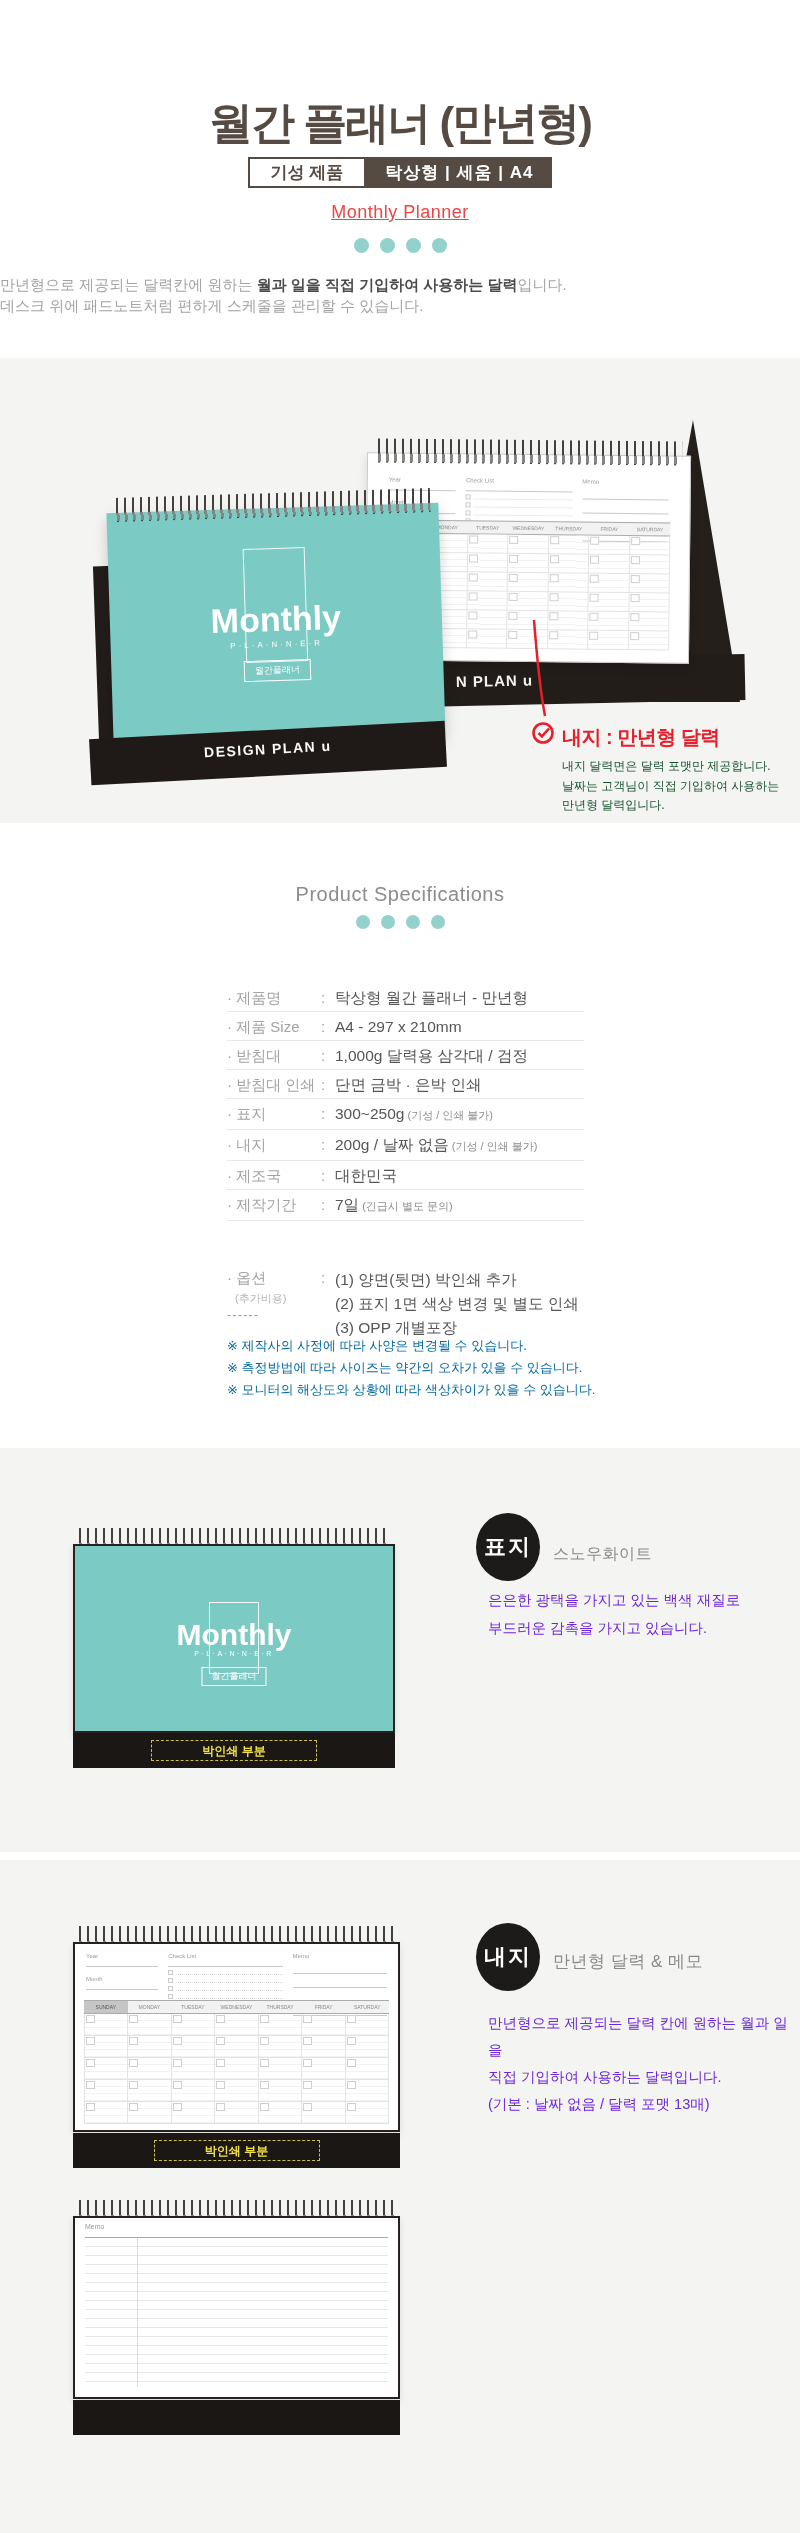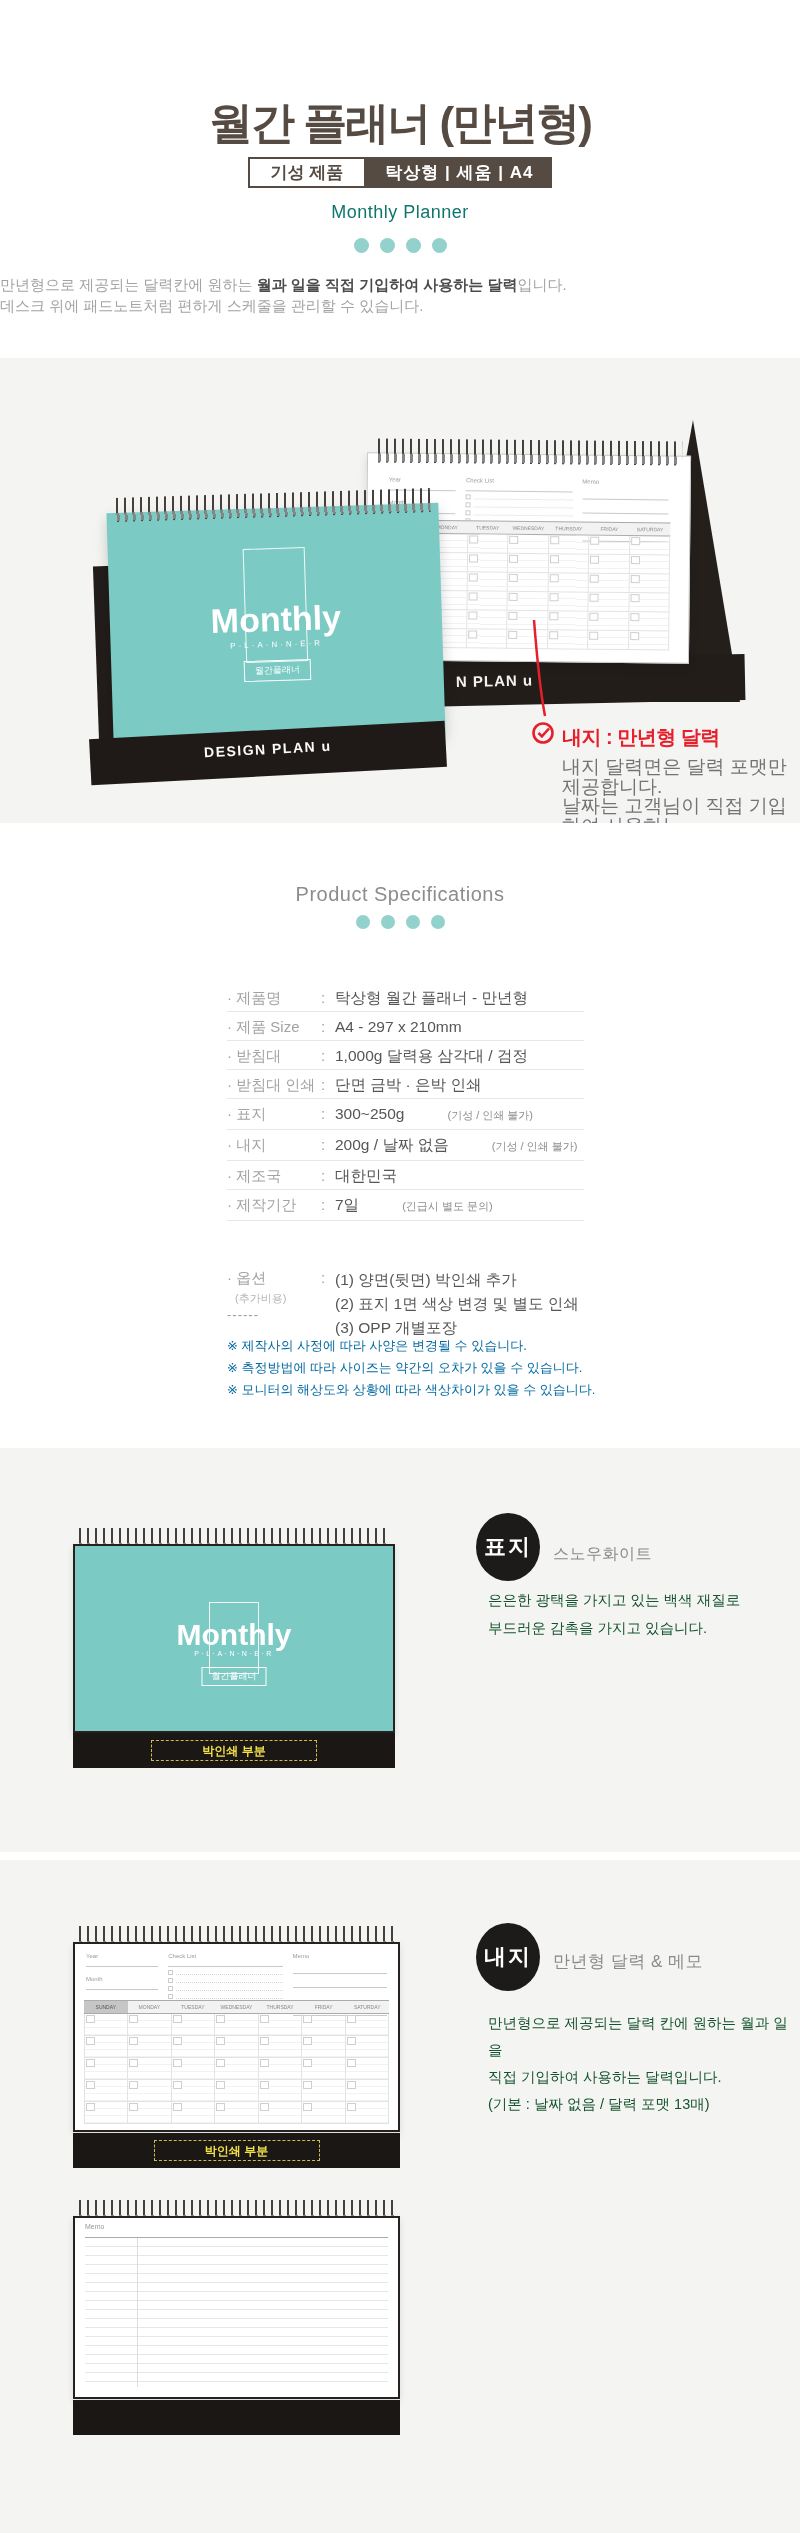--- a/index.html
+++ b/index.html
@@ -6,21 +6,21 @@
   body{width:800px;font-family:"Liberation Sans","DejaVu Sans",sans-serif;-webkit-font-smoothing:antialiased;}
   .stage{position:relative;width:800px;height:2533px;overflow:hidden;background:#fff;}
   .sec{position:absolute;left:0;width:800px;}
   .gray{background:#f4f4f3;}
 
   
   .title{position:absolute;top:86px;left:0;width:800px;text-align:center;font-size:44px;font-weight:800;letter-spacing:-2px;color:#564b43;}
   .badges{position:absolute;top:149px;left:0;width:800px;display:flex;justify-content:center;}
   .badge-l{border:2px solid #564b43;background:#fff;color:#564b43;font-size:17px;font-weight:bold;line-height:27px;height:27px;padding:0 21px;}
   .badge-r{background:#564b43;color:#fff;font-size:17px;font-weight:bold;line-height:31px;height:31px;padding:0 19px;letter-spacing:1px;}
-  .subtitle{position:absolute;top:194px;left:0;width:800px;text-align:center;font-size:18px;color:#0f766e;letter-spacing:.5px;}
+  .subtitle{position:absolute;top:194px;left:0;width:800px;text-align:center;font-size:18px;color:#ef4444;letter-spacing:.5px;text-decoration:underline;}
   .dots{position:absolute;left:0;width:800px;display:flex;justify-content:center;gap:11px;}
   .dot{width:15px;height:15px;border-radius:50%;background:#93d1cc;}
   .intro{position:absolute;top:266px;left:0;width:712px;text-align:left;font-size:15px;line-height:21px;color:#a3a3a3;}
   .intro b{color:#4b4b4b;font-weight:bold;}
 
   
   .hero{top:358px;height:465px;}
   .stand-right{position:absolute;left:642px;top:62px;width:98px;height:282px;background:#251f1c;clip-path:polygon(52% 0,100% 100%,0 100%);}
   .back-base{position:absolute;left:370px;top:300px;width:375px;height:46px;background:#231d1a;transform:rotate(-1.2deg);}
   .back-base span{position:absolute;left:86px;top:13px;color:#f2f2f2;font-size:15px;font-weight:bold;letter-spacing:1px;}
@@ -35,55 +35,55 @@
   .logo-title{position:absolute;left:0;width:100%;text-align:center;color:#fff;font-weight:bold;}
   .logo-sub{position:absolute;left:0;width:100%;text-align:center;color:#fff;}
   .logo-tag{position:absolute;left:50%;transform:translateX(-50%);border:1px solid #fff;color:#fff;text-align:center;}
   .hero .logo-outline{top:40px;width:60px;height:112px;}
   .hero .logo-title{top:92px;font-size:34px;}
   .hero .logo-sub{top:132px;font-size:8px;letter-spacing:3px;}
   .hero .logo-tag{top:152px;font-size:9px;padding:3px 10px;}
   .red-overlay{position:absolute;inset:0;pointer-events:none;}
   .callout-title{position:absolute;left:562px;top:366px;font-size:20px;font-weight:800;color:#e71f2b;letter-spacing:-.5px;}
   .check-icon{position:absolute;left:531px;top:363px;}
-  .callout-text{position:absolute;left:562px;top:399px;font-size:19px;line-height:19.5px;color:#737373;}
+  .callout-text{position:absolute;left:562px;top:399px;font-size:12px;line-height:19.5px;color:#14532d;}
 
   
   .specs{top:823px;height:625px;background:#fff;}
   .spec-title{position:absolute;top:60px;left:0;width:800px;text-align:center;font-size:20px;color:#8c8c8c;letter-spacing:.5px;}
   .spec-table{position:absolute;left:227px;top:160px;width:357px;}
   .spec-row{display:flex;border-bottom:1px solid #e7e7e7;padding:5px 0 4px;}
   .spec-row:last-child{border-bottom:none;margin-top:42px;}
   .spec-label{width:94px;color:#a3a3a3;font-size:15px;line-height:19px;}
   .spec-label-text::before{content:"· ";color:#a3a3a3;}
   .spec-label-sub{font-size:11px;color:#b5b5b5;margin-left:8px;margin-top:2px;}
   .spec-colon{width:14px;color:#a3a3a3;font-size:15px;line-height:19px;}
   .spec-value{flex:1;color:#565656;font-size:15.5px;line-height:19px;}
-  .spec-small{font-size:11px;color:#8e8e8e;padding-left:40px;}
+  .spec-small{font-size:11px;color:#8e8e8e;}
   .spec-vline{line-height:24px;}
   .spec-divider{position:absolute;left:227px;top:484px;color:#9a9a9a;font-size:13px;letter-spacing:1px;}
   .spec-notes{position:absolute;left:227px;top:512px;font-size:13px;line-height:22px;color:#0369a1;}
 
   
   .cover-sec{top:1448px;height:404px;}
   .inner-sec{top:1860px;height:673px;}
   .fig{position:absolute;left:73px;width:322px;}
   .fig .spiral{top:0;left:4px;right:4px;}
   .fig-page{position:absolute;top:16px;left:0;right:0;border:2px solid #26211e;box-sizing:border-box;box-shadow:0 3px 7px rgba(0,0,0,.10);}
   .teal-page{background:#7ccac4;height:189px;}
   .white-page{background:#fff;}
   .band{position:absolute;left:0;right:0;height:35px;background:#1b1715;}
   .foil-box{margin:7px auto 0;width:166px;height:21px;border:1px dashed #cdbf49;color:#f2e04a;font-size:12px;font-weight:bold;text-align:center;line-height:21px;box-sizing:border-box;}
   .cover-sec .logo-outline{top:56px;width:48px;height:70px;}
   .cover-sec .logo-title{top:72px;font-size:30px;}
   .cover-sec .logo-sub{top:104px;font-size:7px;letter-spacing:2.5px;}
   .cover-sec .logo-tag{top:121px;font-size:9px;padding:2px 9px;}
   .badge-circle{position:absolute;left:476px;width:64px;height:68px;background:#1d1b19;border-radius:50%;color:#fff;display:flex;align-items:center;justify-content:center;font-size:22px;font-weight:bold;letter-spacing:2px;}
   .sec-name{position:absolute;left:553px;font-size:16px;color:#8a8a8a;letter-spacing:.5px;}
-  .sec-desc{position:absolute;left:488px;font-size:14.5px;line-height:27px;color:#14532d;}
+  .sec-desc{position:absolute;left:488px;font-size:14.5px;line-height:27px;color:#6d28d9;}
 
   
   .minical{display:flex;flex-direction:column;height:100%;box-sizing:border-box;padding:8px 9px 6px;}
   .mc-head{display:flex;gap:10px;height:44px;margin:0 2px 4px;}
   .sm .mc-head{height:40px;}
   .mc-lbl{font-size:6px;color:#9a9a9a;line-height:8px;}
   .mc-ul{border-bottom:1px solid #c9c9c9;height:6px;}
   .mc-m{margin-top:8px;}
   .mc-b1{width:24%;}
   .mc-b2{width:38%;}

